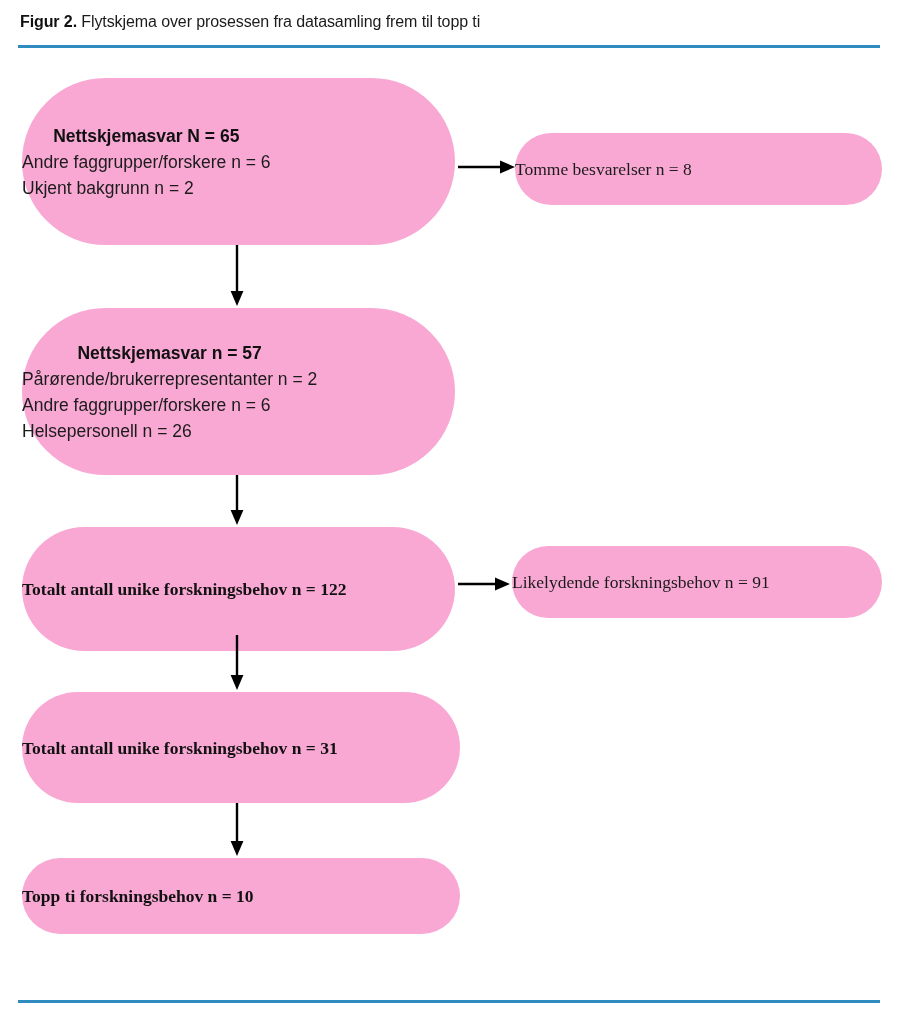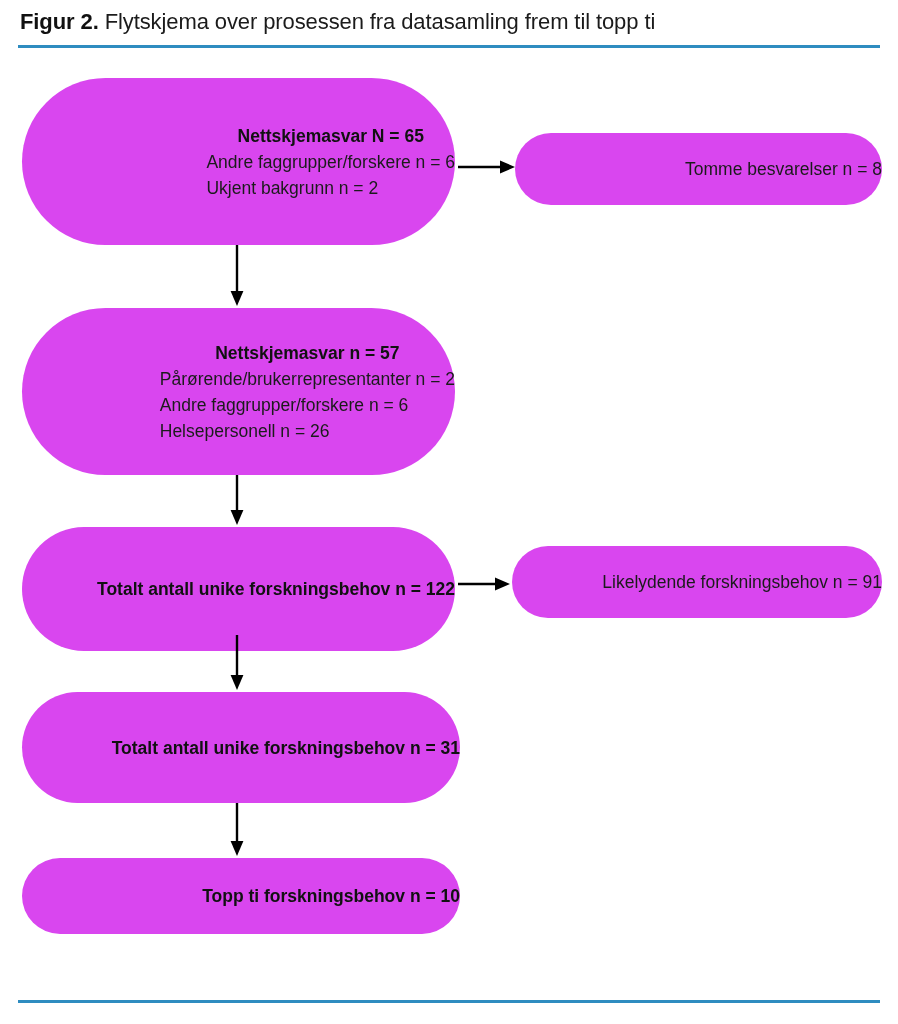--- a/index.html
+++ b/index.html
@@ -16,21 +16,21 @@
     color: #1a1a1a;
     overflow: hidden;
   }
 
   
   .fig-header {
     position: absolute;
     left: 20px;
     top: 10px;
     width: 860px;
-    font-size: 22px;
+    font-size: 16px;
     line-height: 24px;
     letter-spacing: -0.1px;
     white-space: nowrap;
   }
   .fig-header .fig-label {
     font-weight: 700;
     color: #111111;
   }
   .fig-header .fig-caption {
     font-weight: 400;
@@ -51,26 +51,26 @@
   .flow {
     position: absolute;
     left: 0;
     top: 0;
     width: 898px;
     height: 1024px;
   }
 
   .node {
     position: absolute;
-    background: #d946ef;
+    background: #f9a8d4;
     border-radius: 999px;
     box-sizing: border-box;
     display: flex;
     flex-direction: column;
-    align-items: flex-end;
+    align-items: flex-start;
     justify-content: center;
   }
   .node .lines {
     display: block;
   }
   .node-title {
     font-weight: 700;
     font-size: 17.5px;
     line-height: 26px;
     text-align: center;
@@ -85,20 +85,21 @@
     color: #1b1b1b;
     white-space: nowrap;
   }
   .node-single {
     font-weight: 700;
     font-size: 17.5px;
     line-height: 26px;
     text-align: center;
     color: #111111;
     white-space: nowrap;
+    font-family: Liberation Serif, serif;
   }
   .node-single.regular {
     font-weight: 400;
     color: #1b1b1b;
   }
 
   
   #node-survey-total   { left: 22px;  top: 78px;  width: 433px; height: 167px; }
   #node-empty-replies  { left: 515px; top: 133px; width: 367px; height: 72px;  }
   #node-survey-valid   { left: 22px;  top: 308px; width: 433px; height: 167px; }

